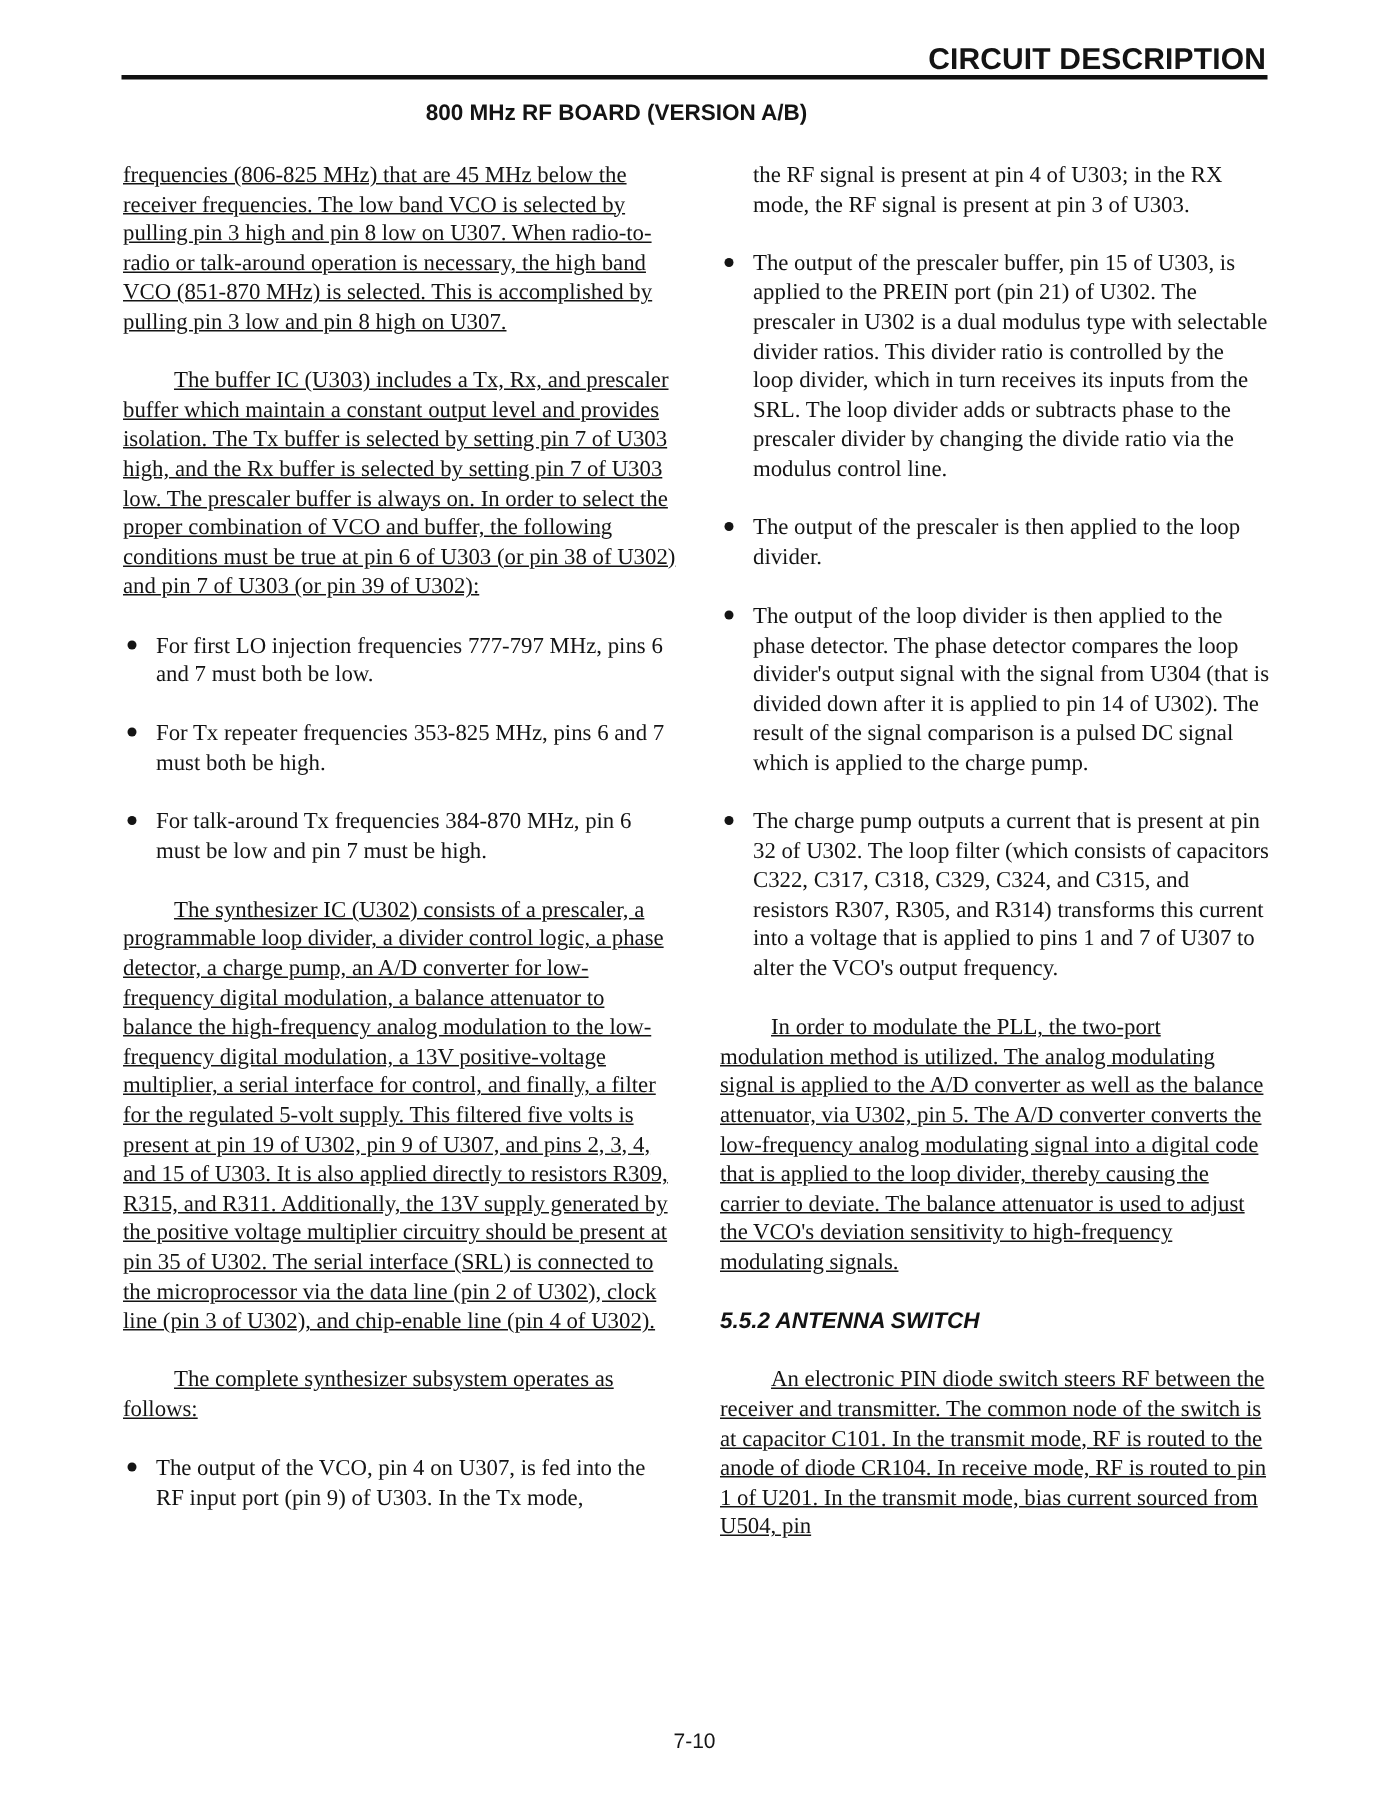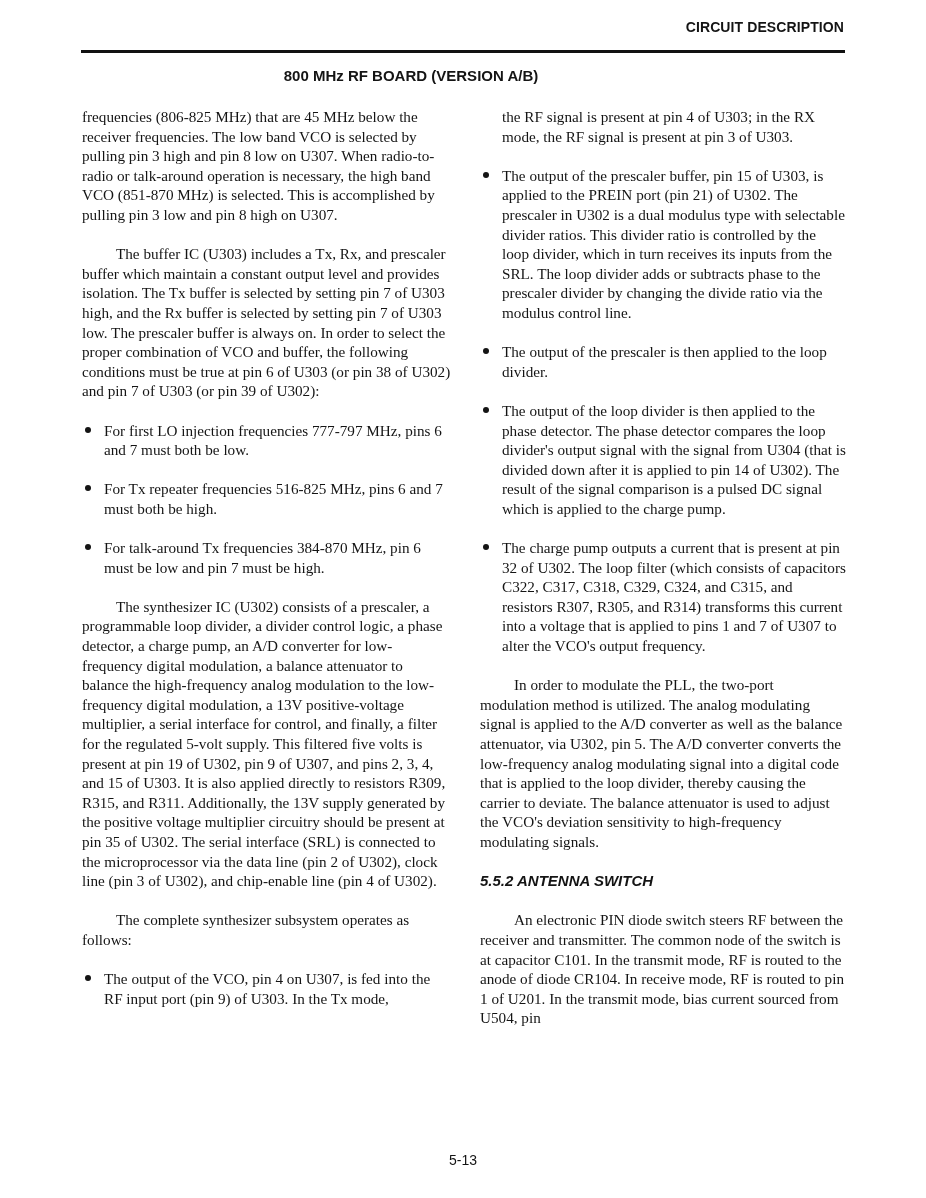--- a/index.html
+++ b/index.html
@@ -1,34 +1,34 @@
 <!DOCTYPE html>
 <html><head>
   <meta charset="utf-8">
   <style>
     html, body { margin: 0; padding: 0; background: #ffffff; }
     body { width: 926px; height: 1198px; position: relative; overflow: hidden; color: #141414; }
     .running-head {
-      position: absolute; right: 82px; top: 19px;
-      font-family: "Liberation Sans", sans-serif; font-weight: bold; font-size: 14px; letter-spacing: 0.1px;
+      position: absolute; right: 82px; top: 29px;
+      font-family: "Liberation Sans", sans-serif; font-weight: bold; font-size: 20px; letter-spacing: 0.1px;
     }
     .head-rule {
       position: absolute; left: 81px; width: 764px; top: 50px; height: 3px; background: #111;
     }
     .page-title {
       position: absolute; left: 0; width: 822px; top: 67px; text-align: center;
       font-family: "Liberation Sans", sans-serif; font-weight: bold; font-size: 15px;
     }
     .col {
       position: absolute; top: 107px;
       font-family: "Liberation Serif", serif; font-size: 15.2px; line-height: 19.6px;
     }
     .col.left { left: 82px; width: 370px; }
     .col.right { left: 480px; width: 366px; }
-    .para { margin: 0 0 19.6px 0; text-indent: 0; }
+    .para { margin: 0 0 19.6px 0; text-indent: 0; text-decoration: underline; }
     .para.indent { text-indent: 34px; }
     .bullet { position: relative; padding-left: 22px; margin: 0 0 19.6px 0; }
     .bullet .dot {
       position: absolute; left: 3px; top: 6px; width: 6px; height: 6px; border-radius: 50%; background: #141414;
     }
     .bullet.cont { padding-left: 22px; }
     .section-heading {
       font-family: "Liberation Sans", sans-serif; font-size: 15px; margin: 0 0 19.6px 0; line-height: 19.6px; font-style: italic;
     }
     .last { margin-bottom: 0; }
@@ -47,21 +47,21 @@
 <div class="col left">
   <p class="para">frequencies (806-825 MHz) that are 45 MHz below the receiver frequencies. The low band VCO is selected by pulling pin 3 high and pin 8 low on U307. When radio-to-radio or talk-around operation is necessary, the high band VCO (851-870 MHz) is selected. This is accomplished by pulling pin 3 low and pin 8 high on U307.</p>
   <p class="para indent">The buffer IC (U303) includes a Tx, Rx, and prescaler buffer which maintain a constant output level and provides isolation. The Tx buffer is selected by setting pin 7 of U303 high, and the Rx buffer is selected by setting pin 7 of U303 low. The prescaler buffer is always on. In order to select the proper combination of VCO and buffer, the following conditions must be true at pin 6 of U303 (or pin 38 of U302) and pin 7 of U303 (or pin 39 of U302):</p>
 
   <div class="bullet">
     <span class="dot"></span>
     <span>For first LO injection frequencies 777-797 MHz, pins 6 and 7 must both be low.</span>
   </div>
   <div class="bullet">
     <span class="dot"></span>
-    <span>For Tx repeater frequencies 516-825 MHz, pins 6 and 7 must both be high.</span>
+    <span>For Tx repeater frequencies 353-825 MHz, pins 6 and 7 must both be high.</span>
   </div>
   <div class="bullet">
     <span class="dot"></span>
     <span>For talk-around Tx frequencies 384-870 MHz, pin 6 must be low and pin 7 must be high.</span>
   </div>
 
   <p class="para indent">The synthesizer IC (U302) consists of a prescaler, a programmable loop divider, a divider control logic, a phase detector, a charge pump, an A/D converter for low-frequency digital modulation, a balance attenuator to balance the high-frequency analog modulation to the low-frequency digital modulation, a 13V positive-voltage multiplier, a serial interface for control, and finally, a filter for the regulated 5-volt supply. This filtered five volts is present at pin 19 of U302, pin 9 of U307, and pins 2, 3, 4, and 15 of U303. It is also applied directly to resistors R309, R315, and R311. Additionally, the 13V supply generated by the positive voltage multiplier circuitry should be present at pin 35 of U302. The serial interface (SRL) is connected to the microprocessor via the data line (pin 2 of U302), clock line (pin 3 of U302), and chip-enable line (pin 4 of U302).</p>
   <p class="para indent">The complete synthesizer subsystem operates as follows:</p>
 
   <div class="bullet last">
@@ -90,13 +90,13 @@
   <div class="bullet">
     <span class="dot"></span>
     <span>The charge pump outputs a current that is present at pin 32 of U302. The loop filter (which consists of capacitors C322, C317, C318, C329, C324, and C315, and resistors R307, R305, and R314) transforms this current into a voltage that is applied to pins 1 and 7 of U307 to alter the VCO's output frequency.</span>
   </div>
 
   <p class="para indent">In order to modulate the PLL, the two-port modulation method is utilized. The analog modulating signal is applied to the A/D converter as well as the balance attenuator, via U302, pin 5. The A/D converter converts the low-frequency analog modulating signal into a digital code that is applied to the loop divider, thereby causing the carrier to deviate. The balance attenuator is used to adjust the VCO's deviation sensitivity to high-frequency modulating signals.</p>
   <h3 class="section-heading">5.5.2 ANTENNA SWITCH</h3>
   <p class="para indent last">An electronic PIN diode switch steers RF between the receiver and transmitter. The common node of the switch is at capacitor C101. In the transmit mode, RF is routed to the anode of diode CR104. In receive mode, RF is routed to pin 1 of U201. In the transmit mode, bias current sourced from U504, pin</p>
 </div>
 
-<div class="page-number">5-13</div>
+<div class="page-number">7-10</div>
 
 </body></html>

